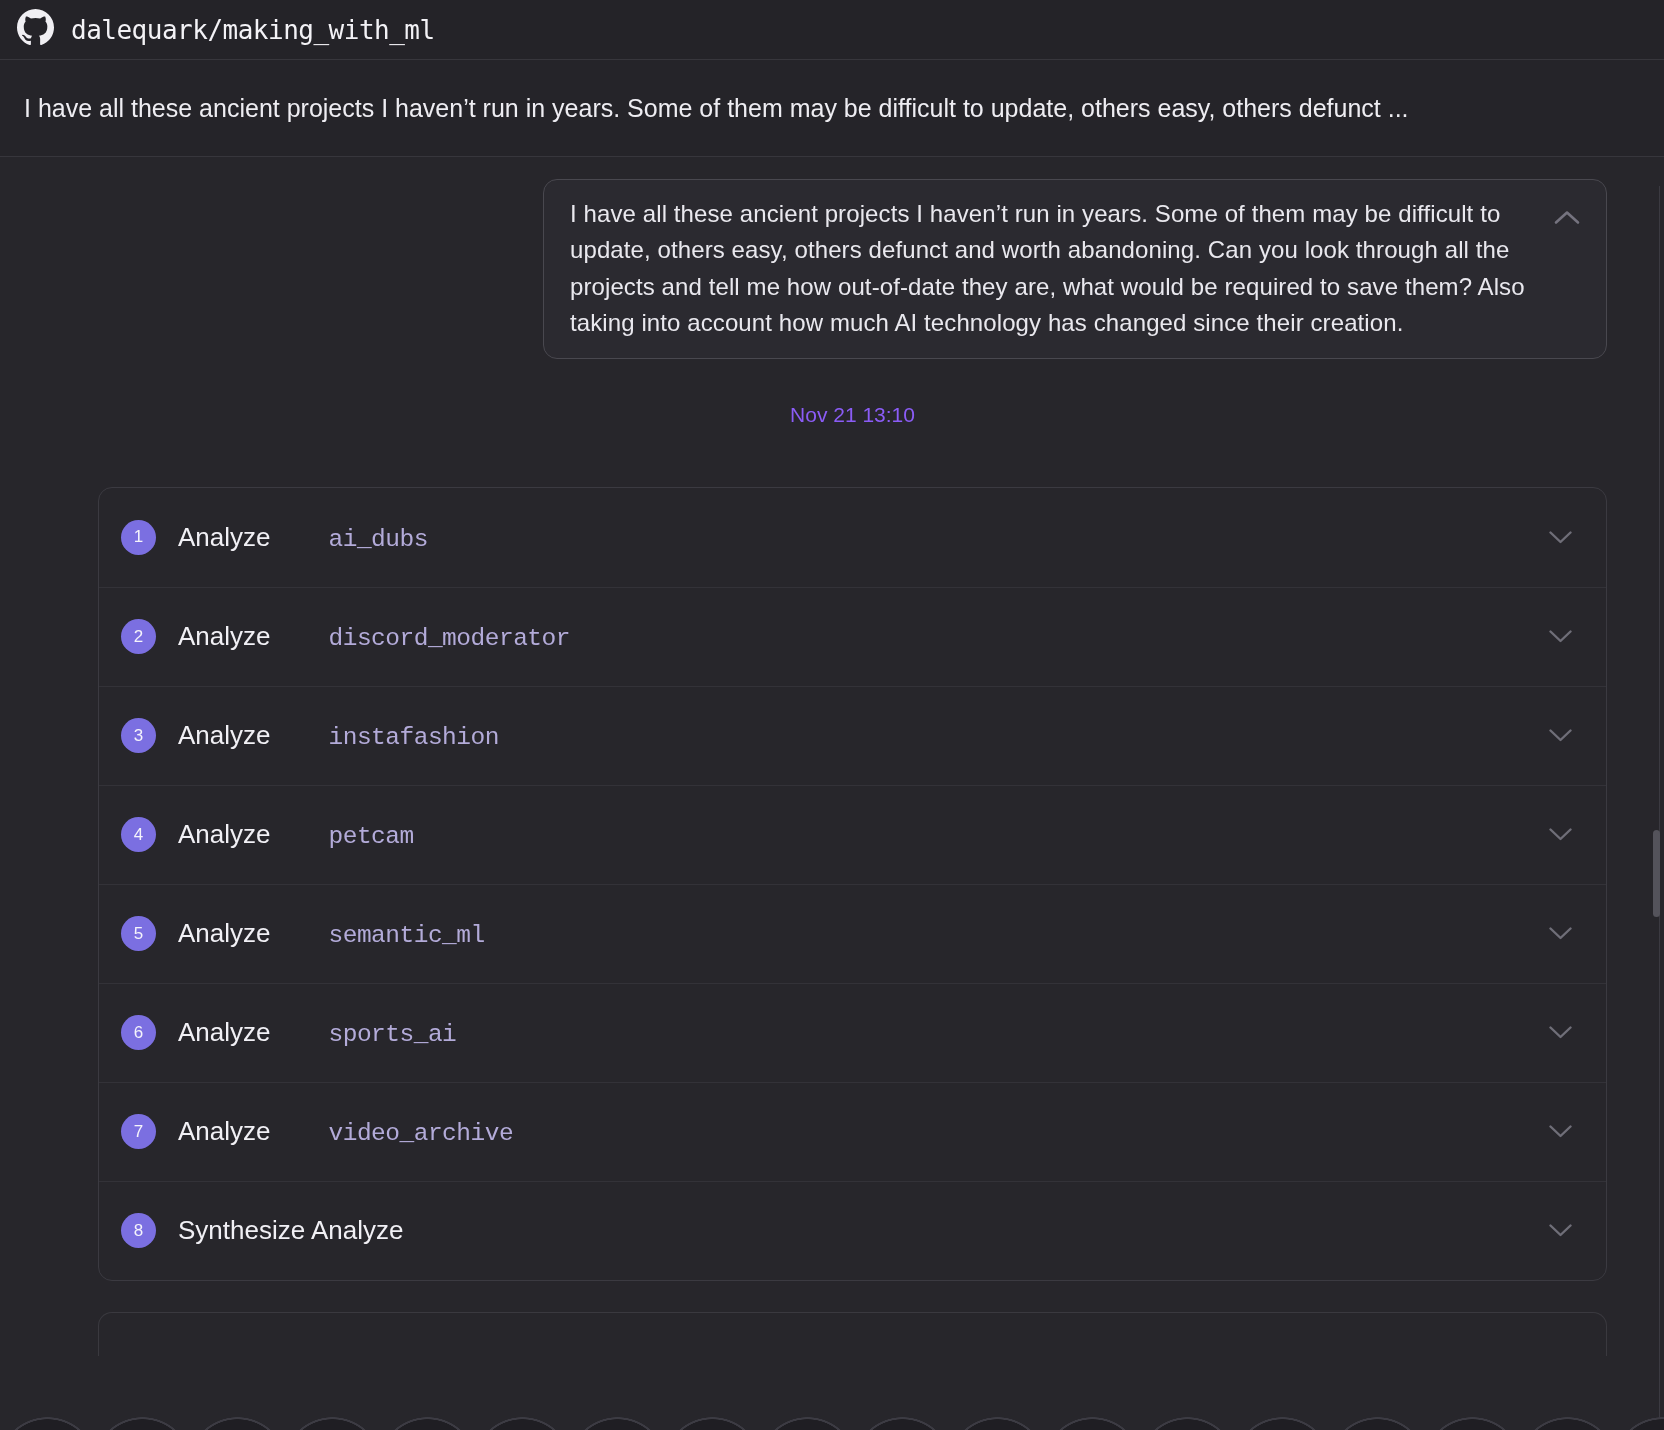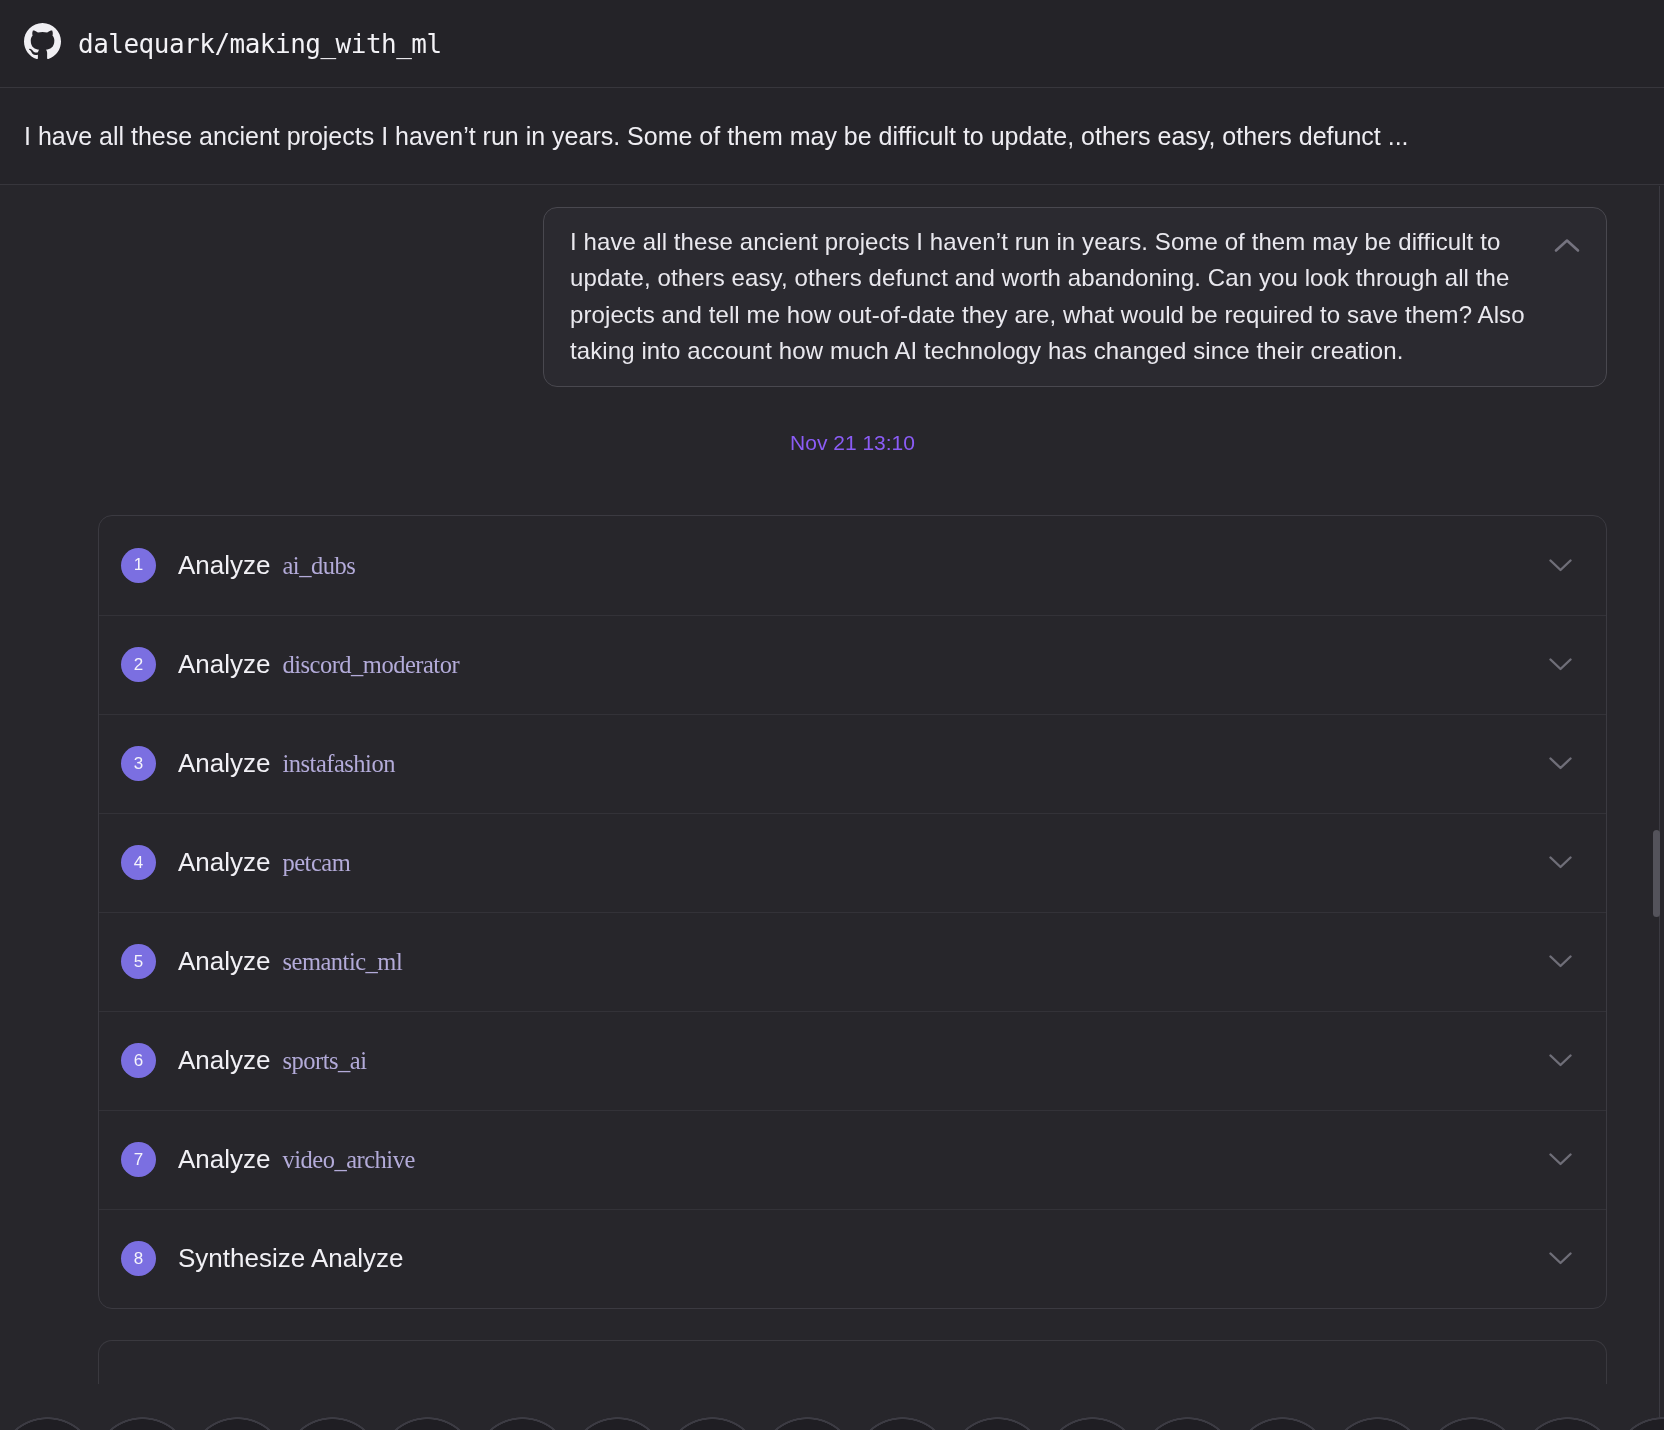--- a/index.html
+++ b/index.html
@@ -6,25 +6,25 @@
   html,body { width:1664px; height:1430px; }
   body {
     position:relative;
     background:#27262b;
     overflow:hidden;
     font-family:"Liberation Sans", sans-serif;
     color:#ecebf0;
   }
   
   .app-header {
-    height:88px;
+    height:60px;
     background:#242328;
     border-bottom:1px solid #37363c;
     display:flex; align-items:center;
-    padding:0 24px;
+    padding:0 17px;
   }
   .gh-icon { width:37px; height:37px; flex:0 0 auto; }
   .repo-title {
     margin-left:17px;
     font-family:"DejaVu Sans Mono", monospace;
     font-size:26px;
     letter-spacing:-0.5px;
     color:#f3f2f6;
   }
   
@@ -91,25 +91,25 @@
     width:35px; height:35px; border-radius:50%;
     background:#7b6fe1;
     color:#f5f4fb;
     font-size:17px; font-weight:500;
     display:flex; align-items:center; justify-content:center;
     flex:0 0 auto;
   }
   .task-label {
     margin-left:22px;
     display:inline-flex; align-items:baseline;
-    font-size:26px; color:#f1f0f5;
+    font-size:26px; color:#f1f0f5;gap:46px;
   }
   .task-target {
     margin-left:12px;
-    font-family:Liberation Serif, serif;
+    font-family:Liberation Mono, monospace;
     font-size:24.5px;
     letter-spacing:-0.5px;
     color:#b3abd9;
   }
   .task-expand {
     margin-left:auto;
     background:none; border:none; cursor:pointer;
     width:26px; height:26px;
     display:flex; align-items:center; justify-content:center;
   }

